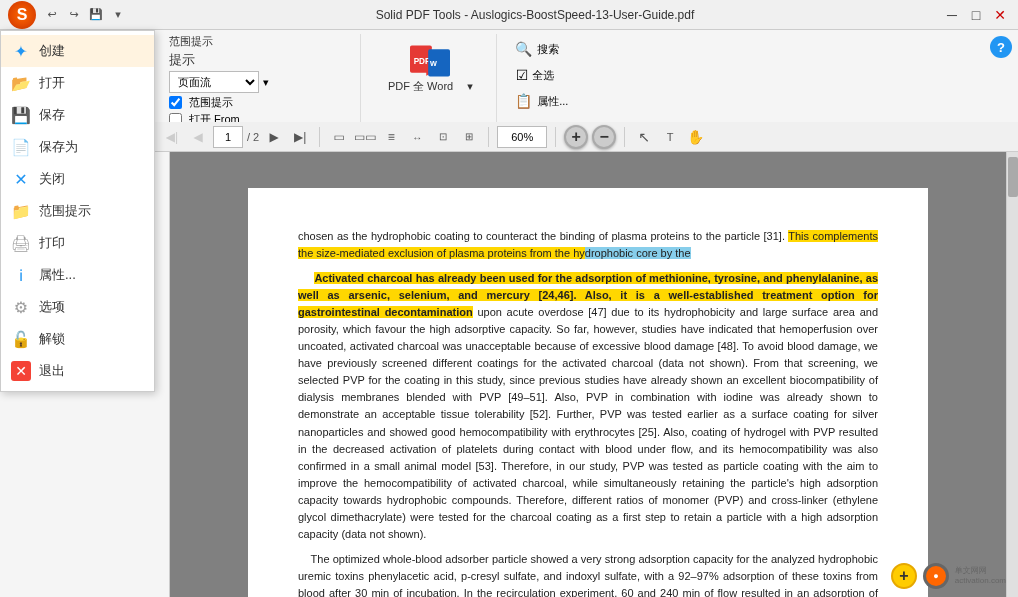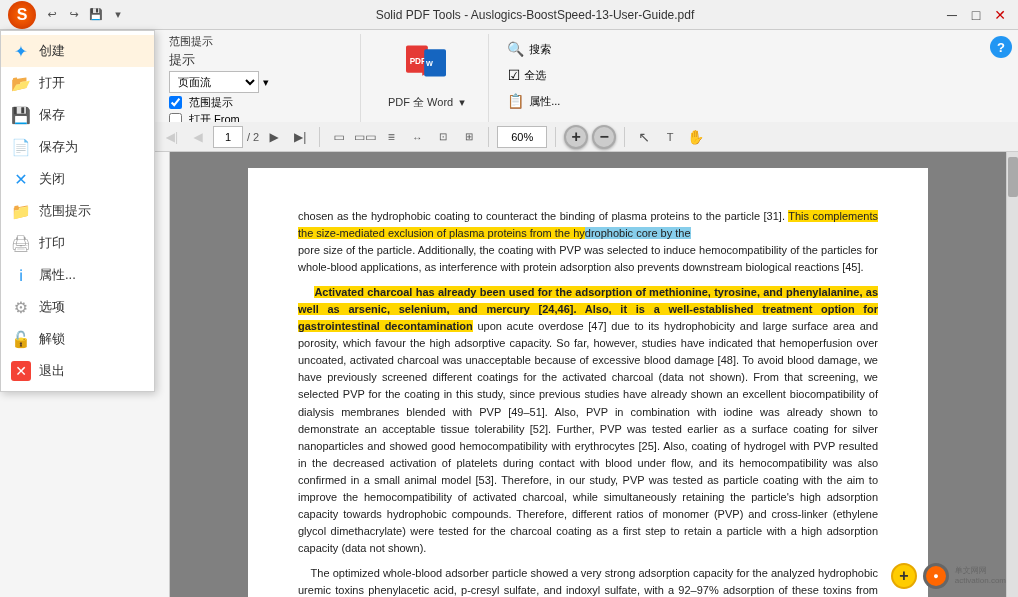--- a/index.html
+++ b/index.html
@@ -227,21 +227,21 @@
     }
     .thumbnail-num { font-size: 10px; color: #666; margin-top: 4px; }
 
     
     .pdf-area {
       flex: 1;
       background: #808080;
       overflow-y: auto;
       display: flex;
       justify-content: center;
-      padding: 16px;
+      padding: 36px;
       position: relative;
     }
     .pdf-page {
       width: 680px;
       min-height: 900px;
       background: white;
       padding: 40px 50px;
       position: relative;
       font-size: 11px;
       line-height: 1.5;
@@ -427,21 +427,21 @@
         <div class="pdf-word-icon">
 
           <svg width="44" height="38" viewBox="0 0 44 38">
             <rect x="0" y="2" width="24" height="30" rx="2" fill="#e53935"></rect>
             <text x="4" y="22" font-size="9" fill="white" font-weight="bold">PDF</text>
             <text x="18" y="34" font-size="7" fill="#e53935">▶</text>
             <rect x="20" y="6" width="24" height="30" rx="2" fill="#1565C0"></rect>
             <text x="22" y="25" font-size="8" fill="white" font-weight="bold">W</text>
           </svg>
         </div>
-        <div style="font-size:11px; color:#333; display:flex; align-items:center; gap:6px;margin-top:16px;">
+        <div style="font-size:11px; color:#333; display:flex; align-items:center; gap:14px;">
           <span>PDF 全 Word</span>
           <span>▾</span>
         </div>
       </div>
     </div>
 
     <div style="display:flex; flex-direction:column; padding: 4px 8px;">
       <div class="ribbon-small-btn" style="margin-bottom:4px;">
         <span class="rb-icon">🔍</span>
         <span>搜索</span>
@@ -508,21 +508,20 @@
     </div>
   </div>
 
   <div class="pdf-area">
     <div class="pdf-page">
       <div class="pdf-text">
         <p>
           <span>chosen as the hydrophobic coating to counteract the binding of plasma proteins to the particle [31]. </span>
           <span class="highlight-yellow">This complements the size-mediated exclusion of plasma proteins from the hy</span><span class="highlight-blue">drophobic core by the</span>
           <br>
-          <span>pore size of the particle. Additionally, the coating with PVP was selected to induce hemocompatibility of the particles for whole-blood applications, as interference with protein adsorption also prevents downstream biological reactions [45].</span>
         </p>
         <p>
           &nbsp;&nbsp;&nbsp;&nbsp;
           <span class="highlight-yellow bold-text">Activated charcoal has already been used for the adsorption of methionine, tyrosine, and phenylalanine, as well as arsenic, selenium, and mercury [24,46]. Also, it is a well-established treatment option for gastrointestinal decontamination</span>
           <span> upon acute overdose [47] due to its hydrophobicity and large surface area and porosity, which favour the high adsorptive capacity. So far, however, studies have indicated that hemoperfusion over uncoated, activated charcoal was unacceptable because of excessive blood damage [48]. To avoid blood damage, we have previously screened different coatings for the activated charcoal (data not shown). From that screening, we selected PVP for the coating in this study, since previous studies have already shown an excellent biocompatibility of dialysis membranes blended with PVP [49–51]. Also, PVP in combination with iodine was already shown to demonstrate an acceptable tissue tolerability [52]. Further, PVP was tested earlier as a surface coating for silver nanoparticles and showed good hemocompatibility with erythrocytes [25]. Also, coating of hydrogel with PVP resulted in the decreased activation of platelets during contact with blood under flow, and its hemocompatibility was also confirmed in a small animal model [53]. Therefore, in our study, PVP was tested as particle coating with the aim to improve the hemocompatibility of activated charcoal, while simultaneously retaining the particle's high adsorption capacity towards hydrophobic compounds. Therefore, different ratios of monomer (PVP) and cross-linker (ethylene glycol dimethacrylate) were tested for the charcoal coating as a first step to retain a particle with a high adsorption capacity (data not shown).</span>
         </p>
         <p>
           &nbsp;&nbsp;&nbsp;&nbsp;<span>The optimized whole-blood adsorber particle showed a very strong adsorption capacity for the analyzed hydrophobic uremic toxins phenylacetic acid, p-cresyl sulfate, and indoxyl sulfate, with a 92–97% adsorption of these toxins from blood after 30 min of incubation. In the recirculation experiment, 60 and 240 min of flow resulted in an adsorption of 84–96% and 95–100%, respectively.</span>
         </p>
       </div>

